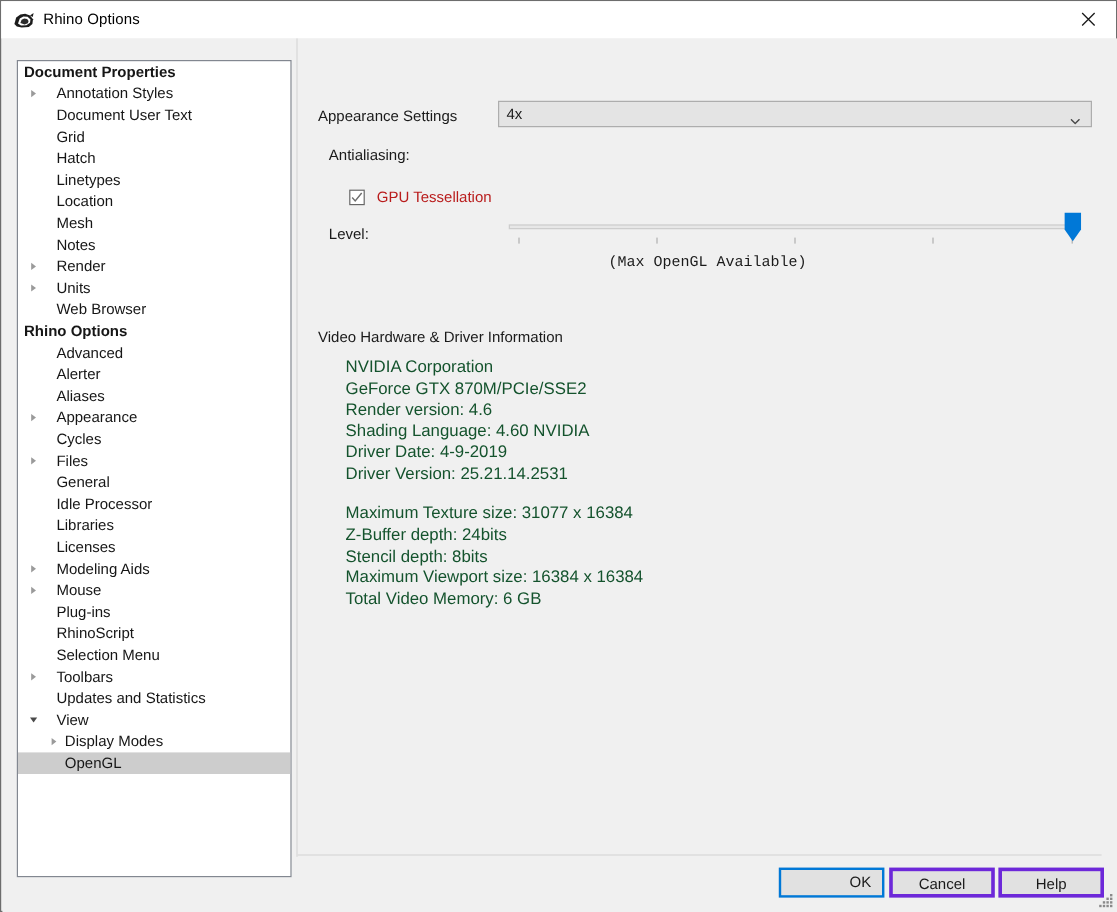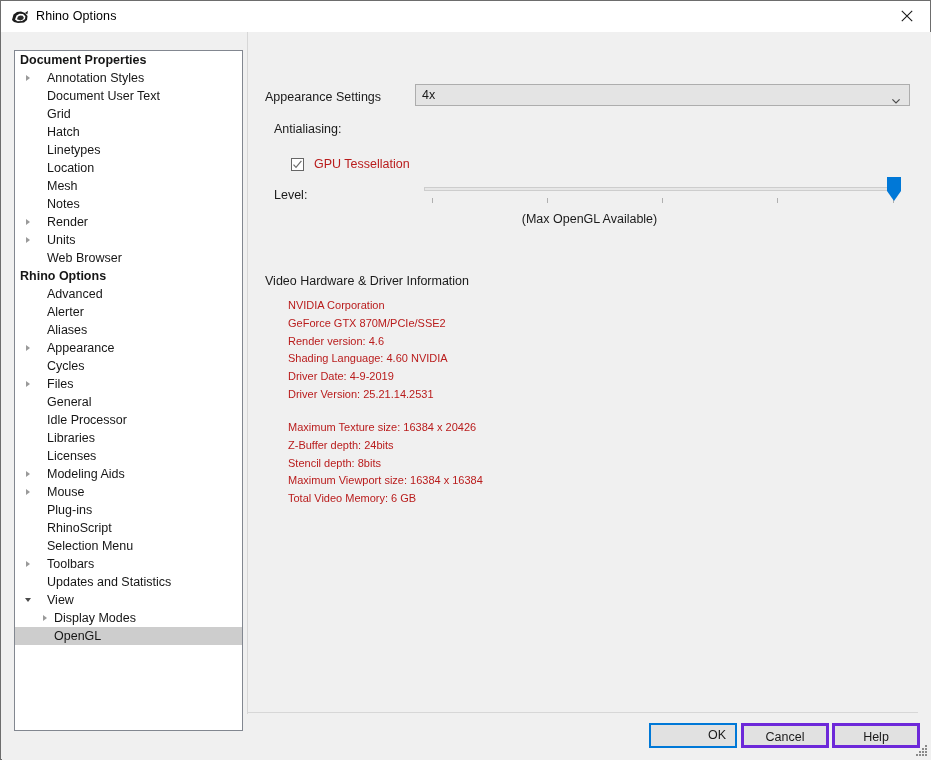--- a/index.html
+++ b/index.html
@@ -220,35 +220,36 @@
     left: 639px; top: 145px;
     width: 14px; height: 25px;
   }
   #slider-caption {
     position: absolute;
     left: 0px; top: 180px;
     width: 683px;
     text-align: center;
     font-size: 12.5px;
     color: #1a1a1a;
+    font-family: Liberation Mono, monospace;
   }
 
   
   #hw-title {
     position: absolute;
     left: 17px; top: 242px;
     font-size: 12.5px;
     color: #1a1a1a;
     white-space: nowrap;
   }
   .hw-list {
     position: absolute;
     left: 40px;
-    font-size: 11px;
-    color: #b91c1c;
+    font-size: 14px;
+    color: #14532d;
     line-height: 17.8px;
     white-space: nowrap;
   }
   #hw-block-1 { top: 265px; }
   #hw-block-2 { top: 387px; }
 
   
   #footer {
     position: absolute;
     left: 0px; top: 691px;
@@ -414,21 +415,21 @@
 
       <div id="hw-block-1" class="hw-list">
           <div>NVIDIA Corporation</div>
           <div>GeForce GTX 870M/PCIe/SSE2</div>
           <div>Render version: 4.6</div>
           <div>Shading Language: 4.60 NVIDIA</div>
           <div>Driver Date: 4-9-2019</div>
           <div>Driver Version: 25.21.14.2531</div>
         </div>
       <div id="hw-block-2" class="hw-list">
-          <div>Maximum Texture size: 16384 x 20426</div>
+          <div>Maximum Texture size: 31077 x 16384</div>
           <div>Z-Buffer depth: 24bits</div>
           <div>Stencil depth: 8bits</div>
           <div>Maximum Viewport size: 16384 x 16384</div>
           <div>Total Video Memory: 6 GB</div>
         </div>
     </div>
 
     <div id="footer">
       <div id="btn-ok" class="btn default">OK</div>
       <div id="btn-cancel" class="btn">Cancel</div>

